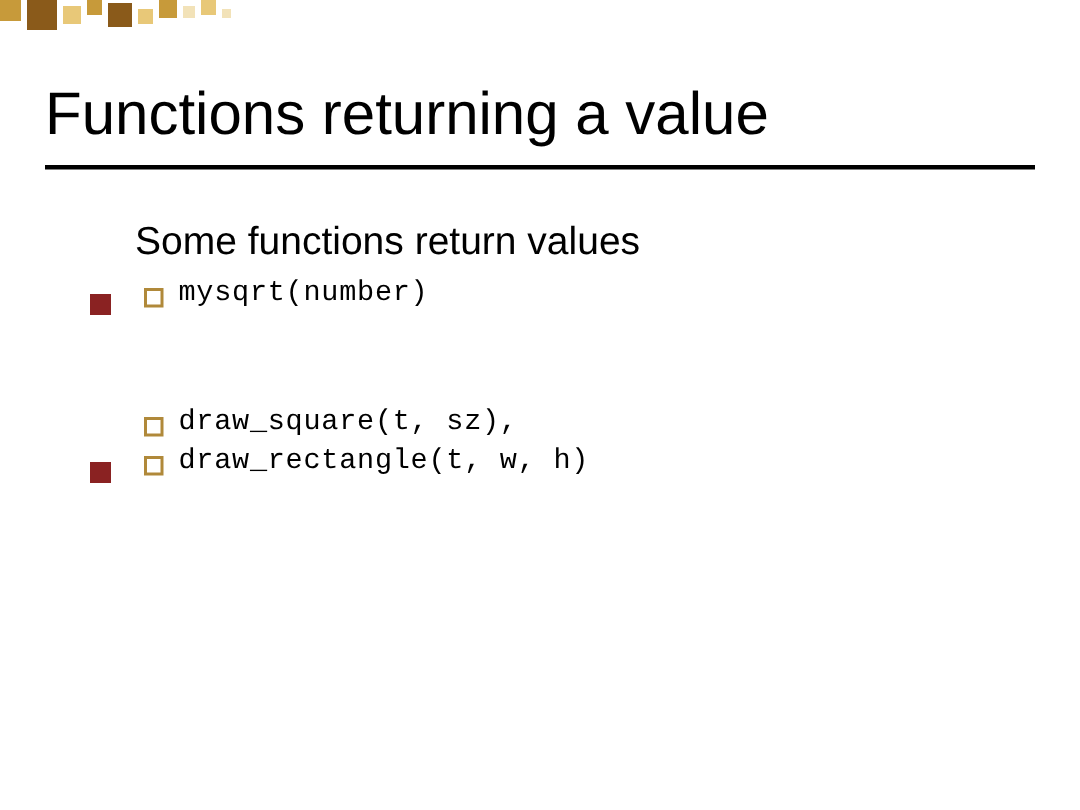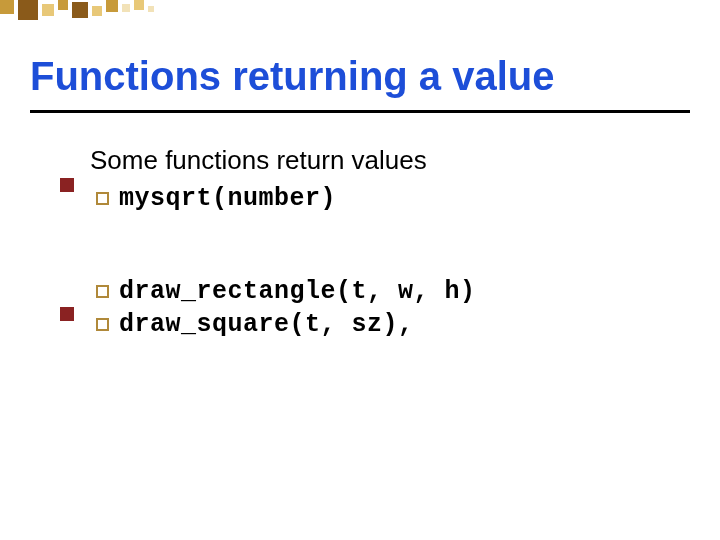--- a/index.html
+++ b/index.html
@@ -16,40 +16,40 @@
     left: 0;
     width: 180px;
     height: 30px;
   }
   .deco .sq { position: absolute; }
   .title {
     position: absolute;
     top: 54px;
     left: 30px;
     font-size: 40px;
-    font-weight: 700;
-    color: #1d4ed8;
+    font-weight: 400;
+    color: #000000;
   }
   .rule {
     position: absolute;
     top: 110px;
     left: 30px;
     width: 660px;
     height: 3px;
     background: #000;
   }
   .content {
     position: absolute;
     top: 145px;
     left: 60px;
     width: 600px;
   }
   .item {
     display: flex;
-    align-items: center;
+    align-items: flex-end;
     gap: 16px;
     margin-bottom: 60px;
   }
   .bullet-square {
     width: 14px;
     height: 14px;
     background: #8a2222;
     flex-shrink: 0;
     margin-top: 8px;
   }
@@ -68,22 +68,22 @@
   }
   .bullet-hollow {
     width: 13px;
     height: 13px;
     border: 2px solid #b0893a;
     flex-shrink: 0;
     margin-top: 8px;
   }
   .code {
     font-family: "Consolas", "Menlo", "Courier New", monospace;
-    font-size: 25px;
-    font-weight: 700;
+    font-size: 19px;
+    font-weight: 400;
     color: #000;
     letter-spacing: 0.5px;
   }
 </style>
 </head>
 <body>
 
 <div class="deco">
   <div class="sq" style="left:0px; top:0px; width:14px; height:14px; background:#c79a3a;"></div>
   <div class="sq" style="left:18px; top:0px; width:20px; height:20px; background:#8a5a1a;"></div>
@@ -111,22 +111,22 @@
         <div class="code">mysqrt(number)</div>
       </div>
     </div>
   </div>
 
   <div class="item">
     <div class="bullet-square"></div>
     <div class="item-body">
       <div class="sub">
         <div class="bullet-hollow"></div>
-        <div class="code">draw_rectangle(t, w, h)</div>
+        <div class="code">draw_square(t, sz),</div>
       </div>
       <div class="sub">
         <div class="bullet-hollow"></div>
-        <div class="code">draw_square(t, sz),</div>
+        <div class="code">draw_rectangle(t, w, h)</div>
       </div>
     </div>
   </div>
 
 </div>
 
 </body></html>

